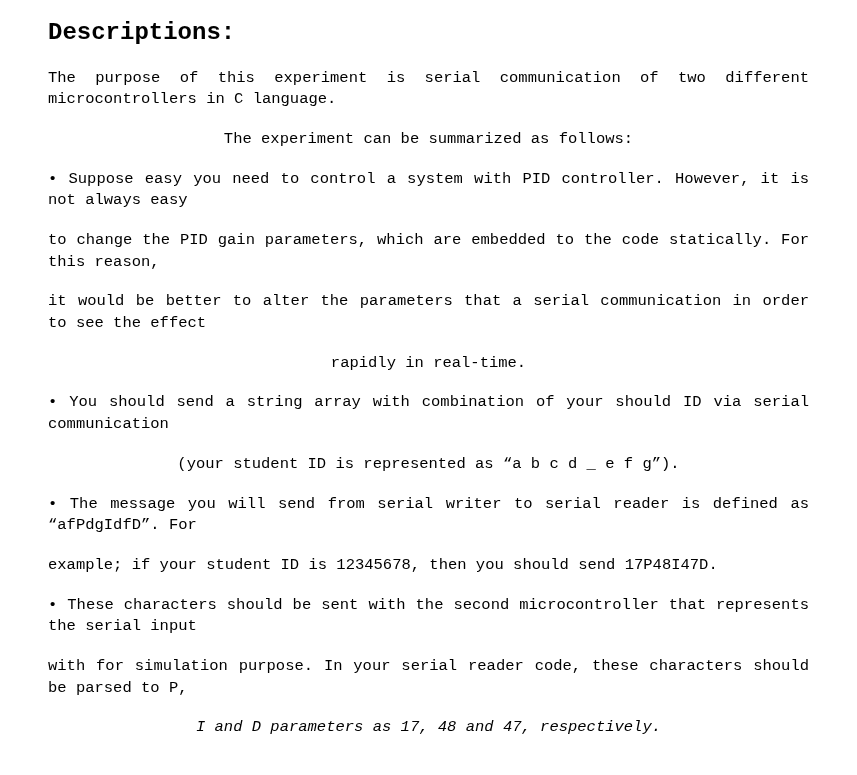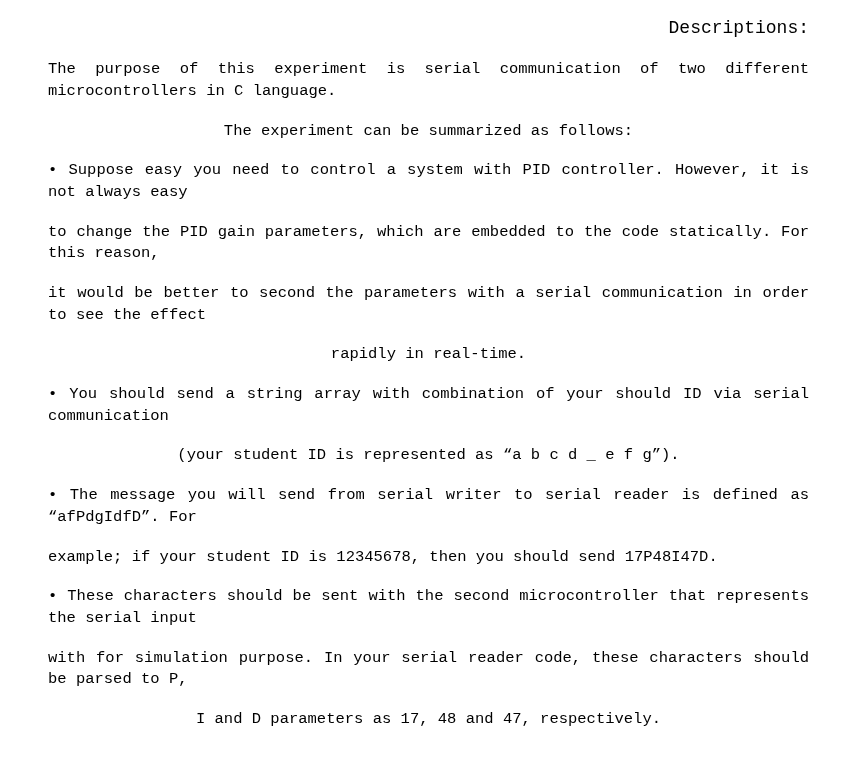--- a/index.html
+++ b/index.html
@@ -10,47 +10,47 @@
     body {
       background: #ffffff;
       font-family: "Consolas", "Courier New", "Lucida Console", monospace;
       color: #000000;
       width: 857px;
       padding: 16px 48px 32px 48px;
       font-size: 15.5px;
       line-height: 1.4;
     }
     .heading {
-      font-weight: normal;
-      font-size: 18px;
+      font-weight: bold;
+      font-size: 24px;
       margin-bottom: 18px;
-      text-align: right;
     }
     .para {
       margin-bottom: 18px;
       text-align: justify;
       text-justify: inter-word;
     }
     .para.no-justify {
       text-align: center;
     }
     .para:last-child {
       margin-bottom: 12px;
+      font-style: italic;
     }
   </style>
 </head>
 <body>
 
 <div class="heading">Descriptions:</div>
 
 <div class="para">The purpose of this experiment is serial communication of two different microcontrollers in C language.</div>
 <div class="para no-justify">The experiment can be summarized as follows:</div>
 <div class="para">• Suppose easy you need to control a system with PID controller. However, it is not always easy</div>
 <div class="para">to change the PID gain parameters, which are embedded to the code statically. For this reason,</div>
-<div class="para">it would be better to second the parameters with a serial communication in order to see the effect</div>
+<div class="para">it would be better to alter the parameters that a serial communication in order to see the effect</div>
 <div class="para no-justify">rapidly in real-time.</div>
 <div class="para">• You should send a string array with combination of your should ID via serial communication</div>
 <div class="para no-justify">(your student ID is represented as “a b c d _ e f g”).</div>
 <div class="para">• The message you will send from serial writer to serial reader is defined as “afPdgIdfD”. For</div>
 <div class="para">example; if your student ID is 12345678, then you should send 17P48I47D.</div>
 <div class="para">• These characters should be sent with the second microcontroller that represents the serial input</div>
 <div class="para">with for simulation purpose. In your serial reader code, these characters should be parsed to P,</div>
 <div class="para no-justify">I and D parameters as 17, 48 and 47, respectively.</div>
 
 </body></html>

